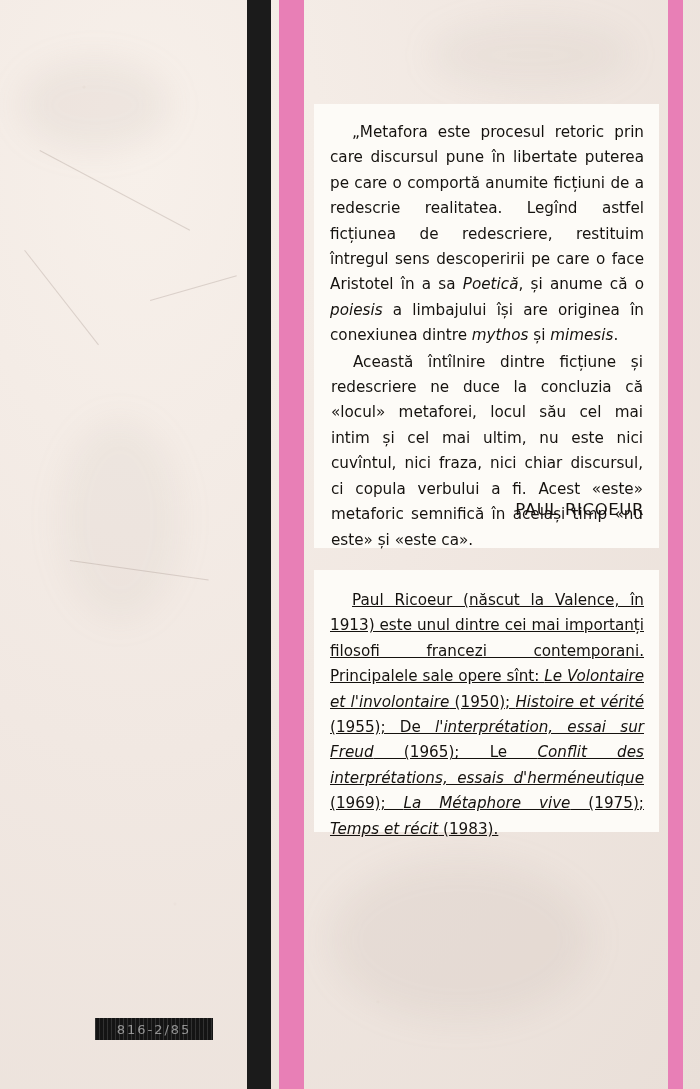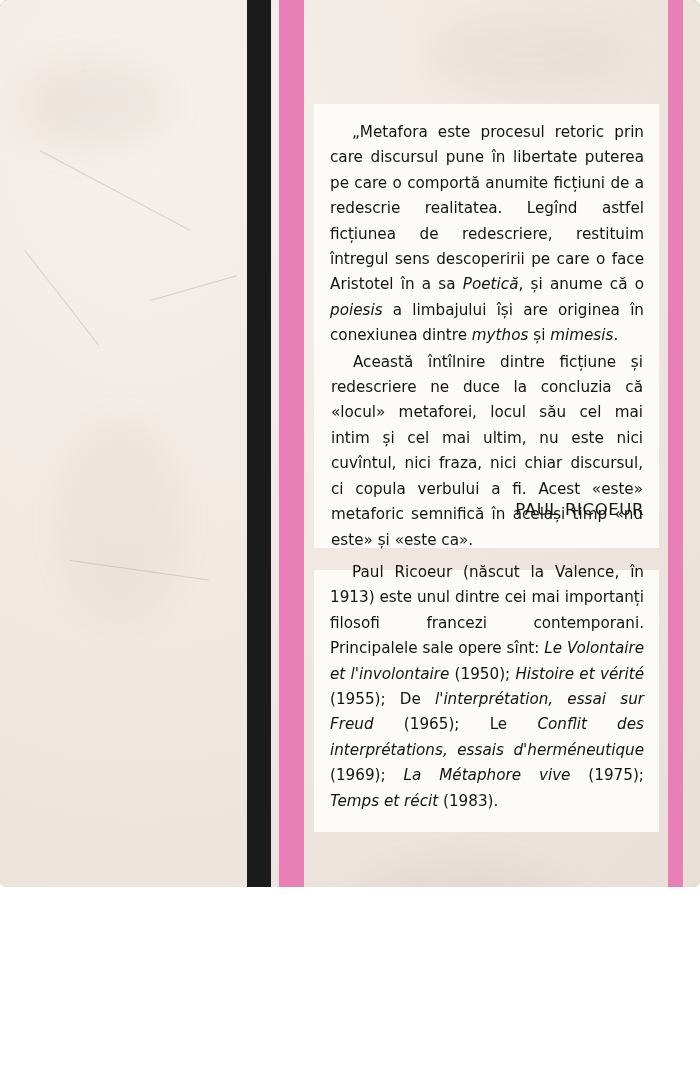--- a/index.html
+++ b/index.html
@@ -6,24 +6,23 @@
     margin: 0;
     padding: 0;
     background: #ffffff;
   }
   body {
     font-family: "DejaVu Sans", sans-serif;
   }
   .page {
     position: relative;
     width: 700px;
-    height: 887px;
+    height: 1089px;
     overflow: hidden;
     background: #84cc16;
-    border-radius: 7px;
   }
   
   .paper-base {
     position: absolute;
     inset: 0;
     background:
       radial-gradient(ellipse at 20% 15%, #f7f0ea 0%, #f1e8e2 45%, #e9dfd8 100%);
   }
   .paper-noise {
     position: absolute;
@@ -92,22 +91,23 @@
     text-align: justify;
     text-justify: inter-word;
   }
   .quote-text {
     left: 330px;
     top: 120px;
     width: 314px;
   }
   .bio-text {
     left: 330px;
-    top: 560px;
+    top: 588px;
     width: 314px;
+    text-decoration: underline;
   }
   .indent {
     text-indent: 22px;
   }
   .author {
     position: absolute;
     left: 330px;
     top: 500px;
     width: 314px;
     text-align: right;

